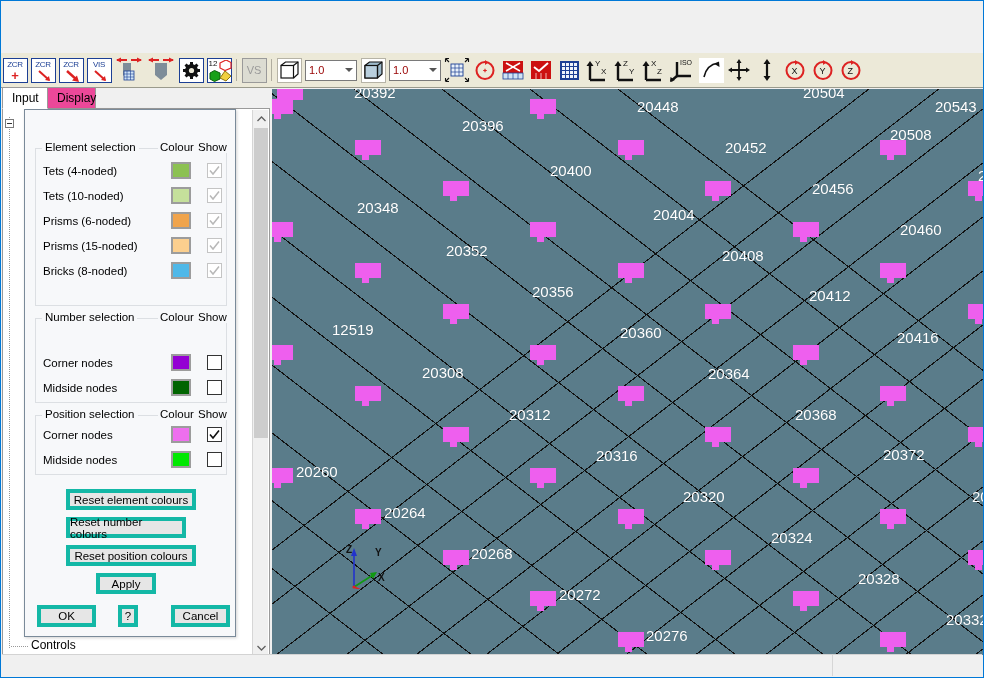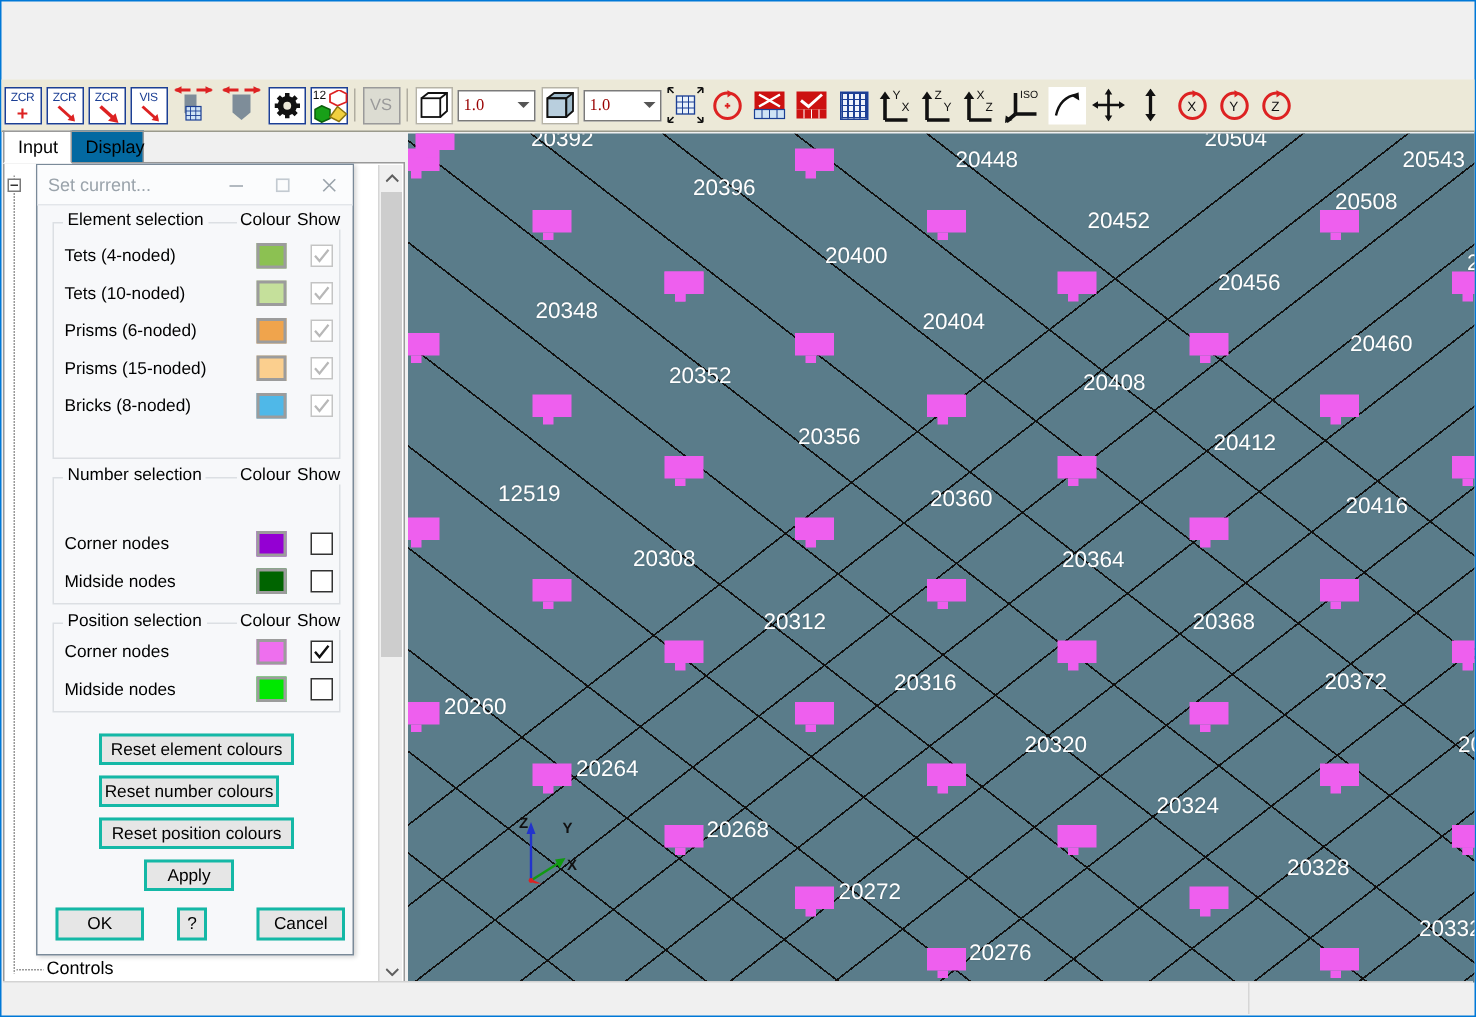--- a/index.html
+++ b/index.html
@@ -48,36 +48,36 @@
   .tb{width:26px;height:26px;margin:0 1px;display:flex;align-items:center;justify-content:center;position:relative;}
   .tbbox{width:25px;height:25px;border:1px solid #1c3f94;background:#fff;box-sizing:border-box;position:relative;}
   .zcr-lbl{position:absolute;left:0;top:1px;width:100%;text-align:center;font-size:8px;color:#1c3f94;letter-spacing:-.3px;font-family:"Liberation Sans",sans-serif;}
   .plus{position:absolute;left:50%;top:12px;transform:translateX(-50%);color:#d22;font-size:13px;line-height:10px;font-weight:bold;}
   .tb-sep{width:1px;height:22px;background:#b0ada0;margin:0 3px;}
   .spin{
     width:52px;height:21px;border:1px solid #7a7a7a;background:#fff;
     display:flex;align-items:center;justify-content:space-between;
     padding:0 3px;box-sizing:border-box;margin:0 2px;
   }
-  .spin span{font-size:11px;color:#900;font-family:Liberation Serif, serif;}
+  .spin span{font-size:11px;color:#900;}
   .chev{width:0;height:0;border-left:4px solid transparent;border-right:4px solid transparent;border-top:4px solid #555;}
   .tb-grid{
     width:15px;height:15px;
     background:
       repeating-linear-gradient(to right,#1c3f94 0 1px,transparent 1px 4px),
       repeating-linear-gradient(to bottom,#1c3f94 0 1px,transparent 1px 4px),
       #eef3fb;
     border:1px solid #1c3f94;box-sizing:border-box;
   }
   
   .tabstrip{position:absolute;left:1px;top:86px;width:268px;height:40px;}
   .tab{
     position:absolute;top:0;height:22px;line-height:21px;font-size:12px;
     padding:0 9px;box-sizing:border-box;border:1px solid #9a9a9a;
-    background:#0369a1;
+    background:#ec4899;
   }
   .tab.active{background:#fff;border-bottom:1px solid #fff;z-index:2;}
   
   .leftpanel{
     position:absolute;left:1px;top:107px;width:268px;height:548px;
     background:#fff;border:1px solid #9a9a9a;box-sizing:border-box;
   }
   .tree-dot{
     position:absolute;left:6px;top:8px;width:1px;height:532px;
     background:repeating-linear-gradient(to bottom,#999 0 1px,transparent 1px 2px);
@@ -113,21 +113,21 @@
     position:absolute;left:128px;width:20px;height:17px;
     border:2px solid #bfbfbf;box-sizing:border-box;
   }
   .sw.enabled{border-color:#9c9c9c;}
   .cb{
     position:absolute;left:164px;width:15px;height:15px;border:1px solid #333;background:#fff;box-sizing:border-box;
   }
   .cb.dim{border-color:#c4c4c4;}
   .cb svg{display:block;}
   .dbtn{
-    position:absolute;background:#e6e6e6;border:2px solid #14b8a6;box-sizing:border-box;
+    position:absolute;background:#e6e6e6;border:4px solid #14b8a6;box-sizing:border-box;
     font-size:11.5px;color:#000;display:flex;align-items:center;justify-content:center;
   }
   
   .viewport{
     position:absolute;left:271px;top:88px;width:711px;height:566px;
     background:#5a7c8a;overflow:hidden;
   }
   .viewport svg{position:absolute;left:0;top:0;}
   .elnum{
     position:absolute;color:#fff;font-size:15px;
@@ -402,40 +402,20 @@
       <div class="psb-thumb"></div>
       <div class="psb-arrow" style="position:absolute;bottom:0;left:0">
         <svg width="9" height="6" viewBox="0 0 9 6">
             <path d="M0.5 1 L4.5 5 L8.5 1" stroke="#606060" stroke-width="1.3" fill="none"></path>
           </svg>
       </div>
     </div>
   </div>
 
   <div class="dlg">
-    <div class="dlg-title">
-      <span class="dlg-title-text">Set current...</span>
-      <div class="dlg-btns">
-        <div class="dlg-btn">
-          <svg width="11" height="11" viewBox="0 0 11 11">
-              <path d="M1 6h9" stroke="#9aa3ab" stroke-width="1"></path>
-            </svg>
-        </div>
-        <div class="dlg-btn">
-          <svg width="11" height="11" viewBox="0 0 11 11">
-              <rect x="1.5" y="1.5" width="8" height="8" fill="none" stroke="#c3cad1" stroke-width="1.1"></rect>
-            </svg>
-        </div>
-        <div class="dlg-btn">
-          <svg width="11" height="11" viewBox="0 0 11 11">
-              <path d="M1.5 1.5l8 8M9.5 1.5l-8 8" stroke="#9aa3ab" stroke-width="1.1"></path>
-            </svg>
-        </div>
-      </div>
-    </div>
 
     <div class="group" style="top:38px;width:192px;height:158px">
       <div class="group-head">Element selection</div>
       <div class="hdr-colour" style="left:122px">Colour</div>
       <div class="hdr-show" style="left:160px">Show</div>
 
       <div class="row" style="top:9px">
         <span class="row-lbl">Tets (4-noded)</span>
         <div class="sw enabled" style="background:#8cc152"></div>
         <div class="cb dim">
@@ -605,21 +585,21 @@
     <div class="node" style="left:171px;top:461px"></div>
     <div class="node" style="left:258px;top:502px"></div>
     <div class="node" style="left:346px;top:543px"></div>
 
     <div class="node" style="left:696px;top:461px"></div>
     <div class="node" style="left:5px;top:-4px"></div>
 
     <div class="elnum" style="left:82px;top:-5px">20392</div>
     <div class="elnum" style="left:190px;top:28px">20396</div>
     <div class="elnum" style="left:278px;top:73px">20400</div>
-    <div class="elnum" style="left:343px;top:117px">20404</div>
+    <div class="elnum" style="left:381px;top:117px">20404</div>
     <div class="elnum" style="left:450px;top:158px">20408</div>
     <div class="elnum" style="left:537px;top:198px">20412</div>
     <div class="elnum" style="left:625px;top:240px">20416</div>
 
     <div class="elnum" style="left:85px;top:110px">20348</div>
     <div class="elnum" style="left:174px;top:153px">20352</div>
     <div class="elnum" style="left:260px;top:194px">20356</div>
     <div class="elnum" style="left:348px;top:235px">20360</div>
     <div class="elnum" style="left:436px;top:276px">20364</div>
     <div class="elnum" style="left:523px;top:317px">20368</div>

